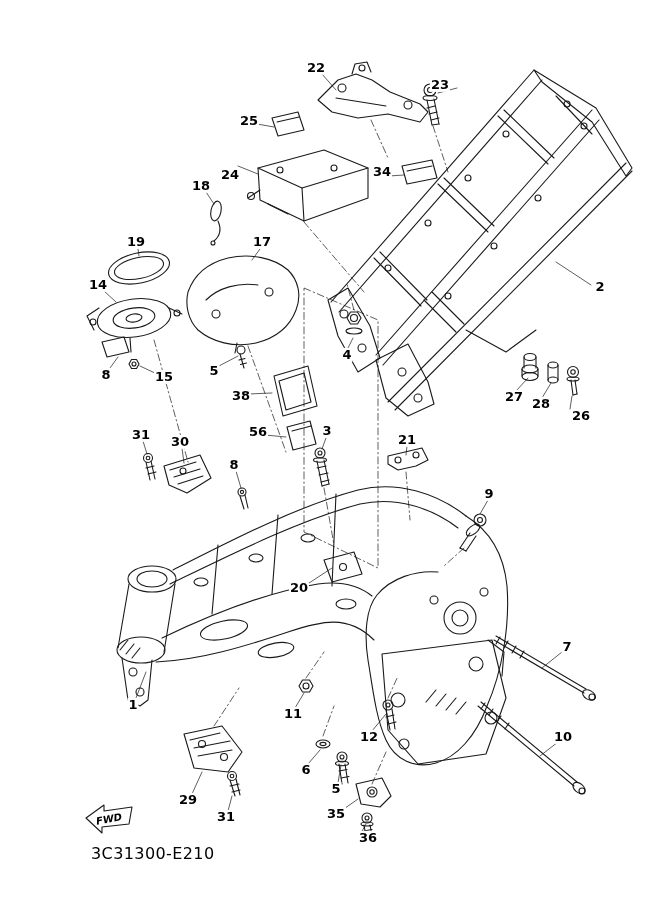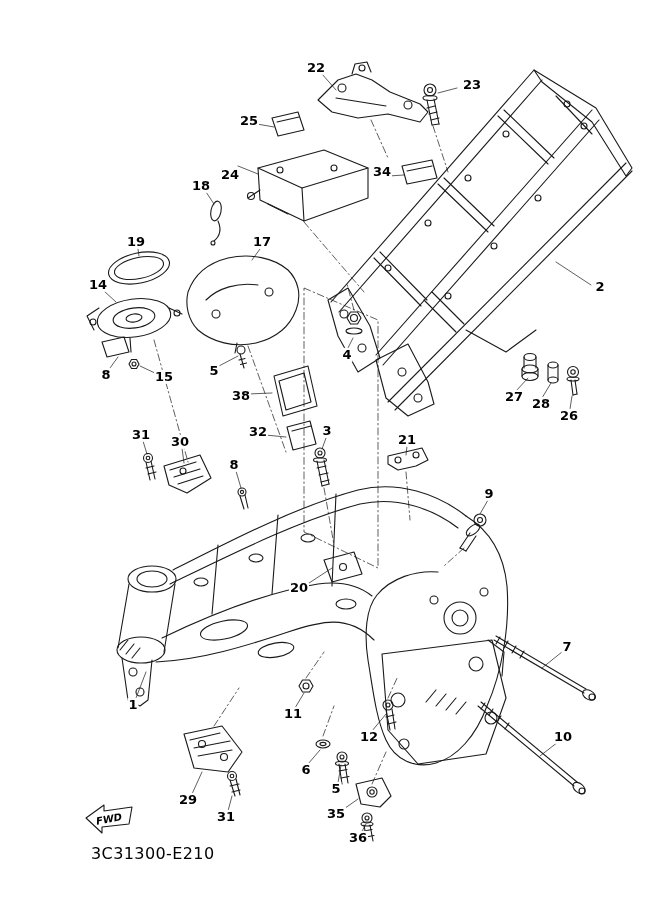--- a/index.html
+++ b/index.html
@@ -379,54 +379,54 @@
         <circle cx="546" cy="791" r="3"></circle>
       </g>
 
       <g>
         <path d="M50,818 L68,805 L68,811 L96,807 L93,824 L66,827 L66,833 Z"></path>
       </g>
     </g>
   </svg>
 
   <div class="callout" style="left:280px;top:68px">22</div>
-  <div class="callout" style="left:436px;top:85px">23</div>
+  <div class="callout" style="left:404px;top:85px">23</div>
   <div class="callout" style="left:213px;top:121px">25</div>
   <div class="callout" style="left:194px;top:175px">24</div>
   <div class="callout" style="left:346px;top:172px">34</div>
   <div class="callout" style="left:165px;top:186px">18</div>
   <div class="callout" style="left:100px;top:242px">19</div>
   <div class="callout" style="left:226px;top:242px">17</div>
   <div class="callout" style="left:62px;top:285px">14</div>
   <div class="callout" style="left:564px;top:287px">2</div>
   <div class="callout" style="left:311px;top:355px">4</div>
   <div class="callout" style="left:70px;top:375px">8</div>
   <div class="callout" style="left:128px;top:377px">15</div>
   <div class="callout" style="left:178px;top:371px">5</div>
   <div class="callout" style="left:205px;top:396px">38</div>
   <div class="callout" style="left:478px;top:397px">27</div>
   <div class="callout" style="left:505px;top:404px">28</div>
-  <div class="callout" style="left:533px;top:416px">26</div>
-  <div class="callout" style="left:222px;top:432px">32</div>
+  <div class="callout" style="left:545px;top:416px">26</div>
+  <div class="callout" style="left:222px;top:432px">56</div>
   <div class="callout" style="left:291px;top:431px">3</div>
   <div class="callout" style="left:371px;top:440px">21</div>
   <div class="callout" style="left:105px;top:435px">31</div>
   <div class="callout" style="left:144px;top:442px">30</div>
   <div class="callout" style="left:198px;top:465px">8</div>
   <div class="callout" style="left:453px;top:494px">9</div>
   <div class="callout" style="left:263px;top:588px">20</div>
   <div class="callout" style="left:531px;top:647px">7</div>
   <div class="callout" style="left:97px;top:705px">1</div>
   <div class="callout" style="left:257px;top:714px">11</div>
   <div class="callout" style="left:333px;top:737px">12</div>
   <div class="callout" style="left:527px;top:737px">10</div>
   <div class="callout" style="left:270px;top:770px">6</div>
   <div class="callout" style="left:300px;top:789px">5</div>
   <div class="callout" style="left:152px;top:800px">29</div>
   <div class="callout" style="left:190px;top:817px">31</div>
   <div class="callout" style="left:300px;top:814px">35</div>
-  <div class="callout" style="left:322px;top:838px">36</div>
+  <div class="callout" style="left:332px;top:838px">36</div>
 
   <div class="fwd-text" style="left:73px;top:819px">FWD</div>
 
   <div class="diagram-code">3C31300-E210</div>
 
 </div>
 
 </body></html>

